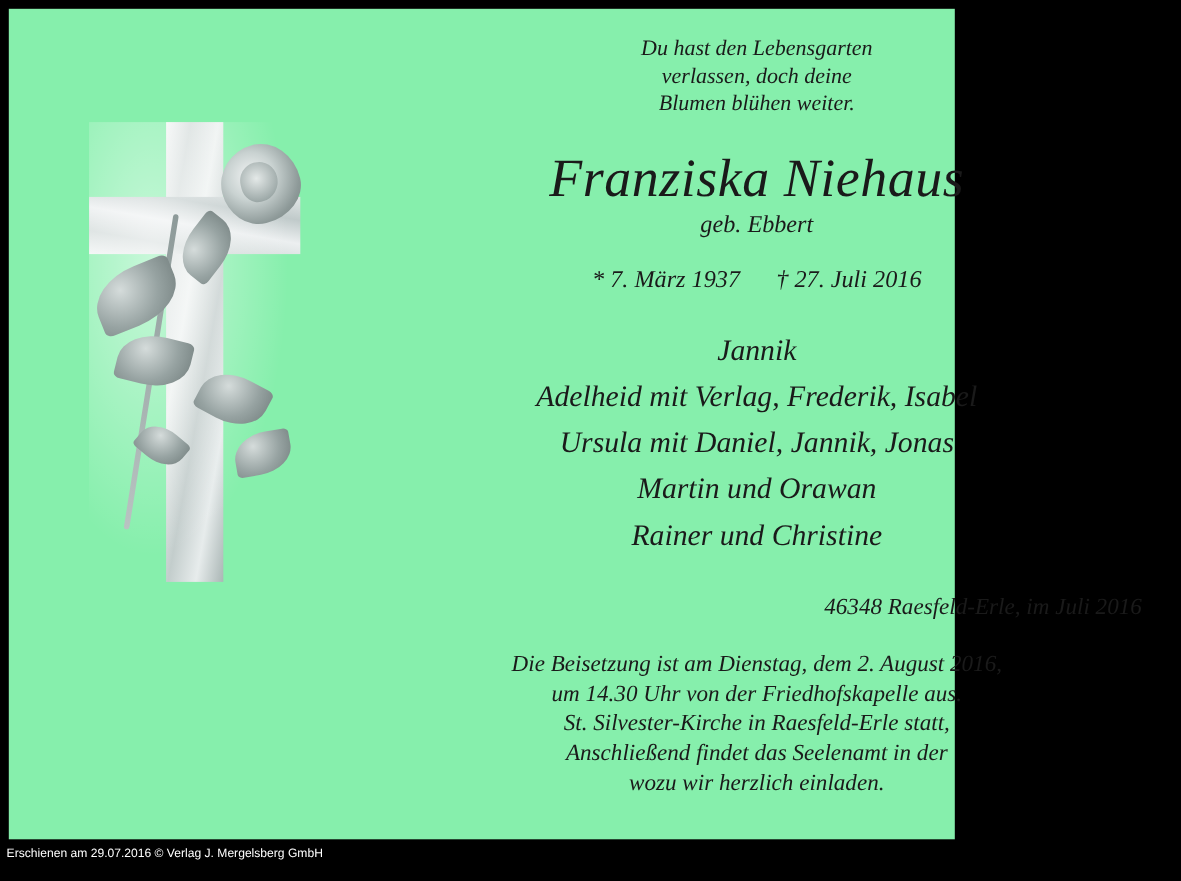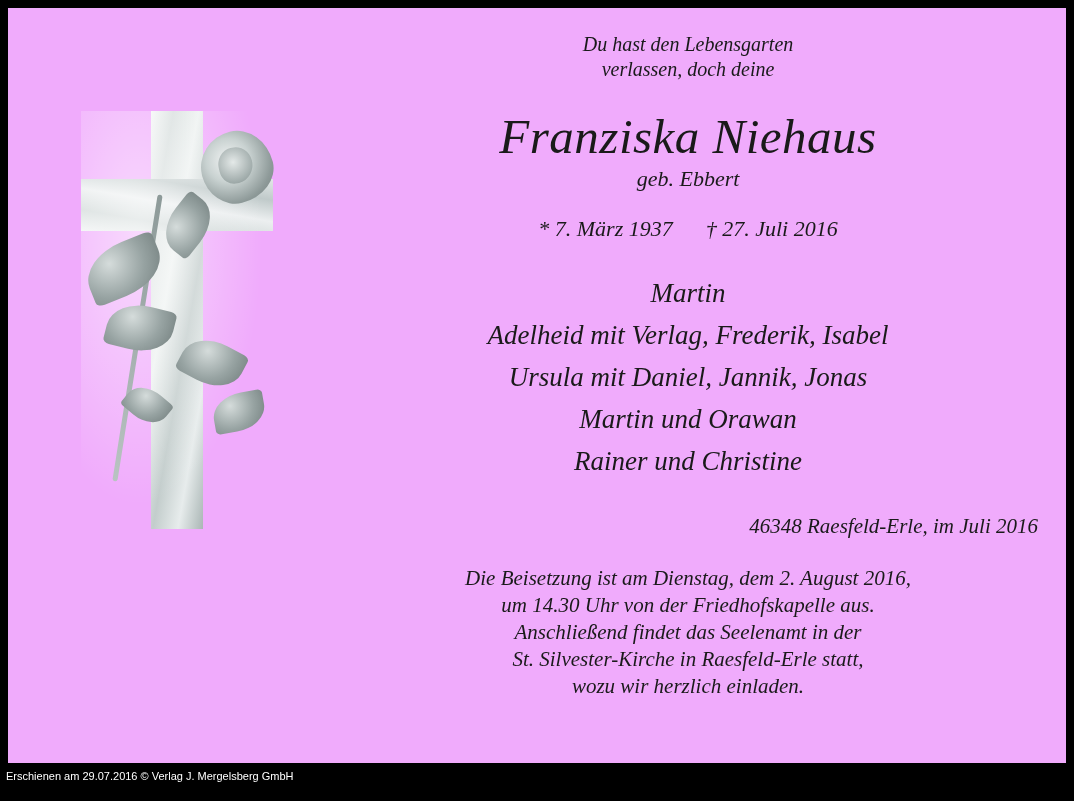--- a/index.html
+++ b/index.html
@@ -20,23 +20,23 @@
     height: 801px;
     background: #000000;
     box-sizing: border-box;
   }
 
   
   .card {
     position: absolute;
     left: 8px;
     top: 8px;
-    width: 1058px;
+    width: 860px;
     height: 767px;
-    background: #f0abfc;
+    background: #86efac;
     box-sizing: border-box;
   }
 
   
   .art {
     position: absolute;
     left: 55px;
     top: 85px;
     width: 270px;
     height: 450px;
@@ -202,47 +202,48 @@
       <div class="leaf l5"></div>
       <div class="leaf l6"></div>
       <div class="rose"></div>
     </div>
 
     <div class="content">
 
       <div class="verse">
         <div>Du hast den Lebensgarten</div>
         <div>verlassen, doch deine</div>
+        <div>Blumen blühen weiter.</div>
       </div>
 
       <div class="name">Franziska Niehaus</div>
       <div class="maiden">geb. Ebbert</div>
 
       <div class="dates">
         <span>* 7. März 1937</span>
         <span class="gap"></span>
         <span>† 27. Juli 2016</span>
       </div>
 
 
       <div class="mourners">
-        <div class="mourner">Martin</div>
+        <div class="mourner">Jannik</div>
         <div class="mourner">Adelheid mit Verlag, Frederik, Isabel</div>
         <div class="mourner">Ursula mit Daniel, Jannik, Jonas</div>
         <div class="mourner">Martin und Orawan</div>
         <div class="mourner">Rainer und Christine</div>
       </div>
 
       <div class="place">46348 Raesfeld-Erle, im Juli 2016</div>
 
       <div class="funeral">
         <div>Die Beisetzung ist am Dienstag, dem 2. August 2016,</div>
         <div>um 14.30 Uhr von der Friedhofskapelle aus.</div>
+        <div>St. Silvester-Kirche in Raesfeld-Erle statt,</div>
         <div>Anschließend findet das Seelenamt in der</div>
-        <div>St. Silvester-Kirche in Raesfeld-Erle statt,</div>
         <div>wozu wir herzlich einladen.</div>
       </div>
 
     </div>
   </div>
 
   <div class="footer">Erschienen am 29.07.2016 © Verlag J. Mergelsberg GmbH</div>
 </div>
 
 </body></html>

